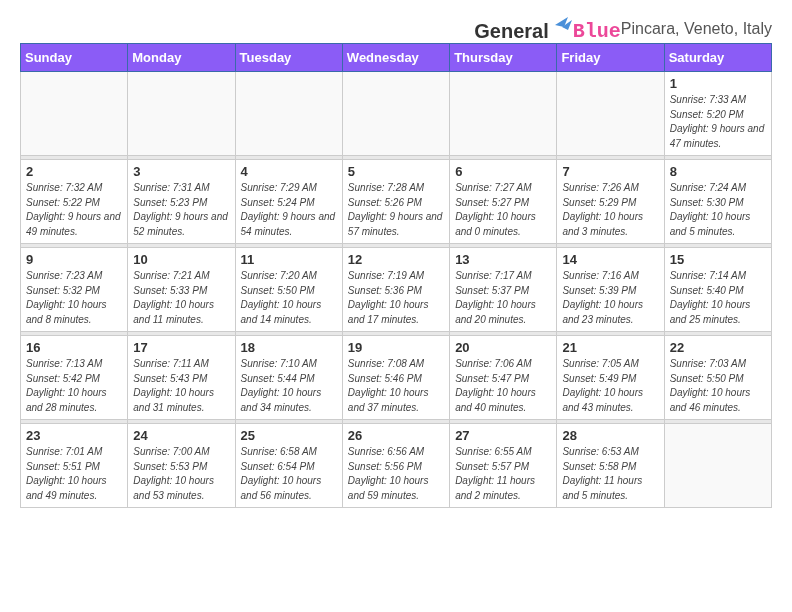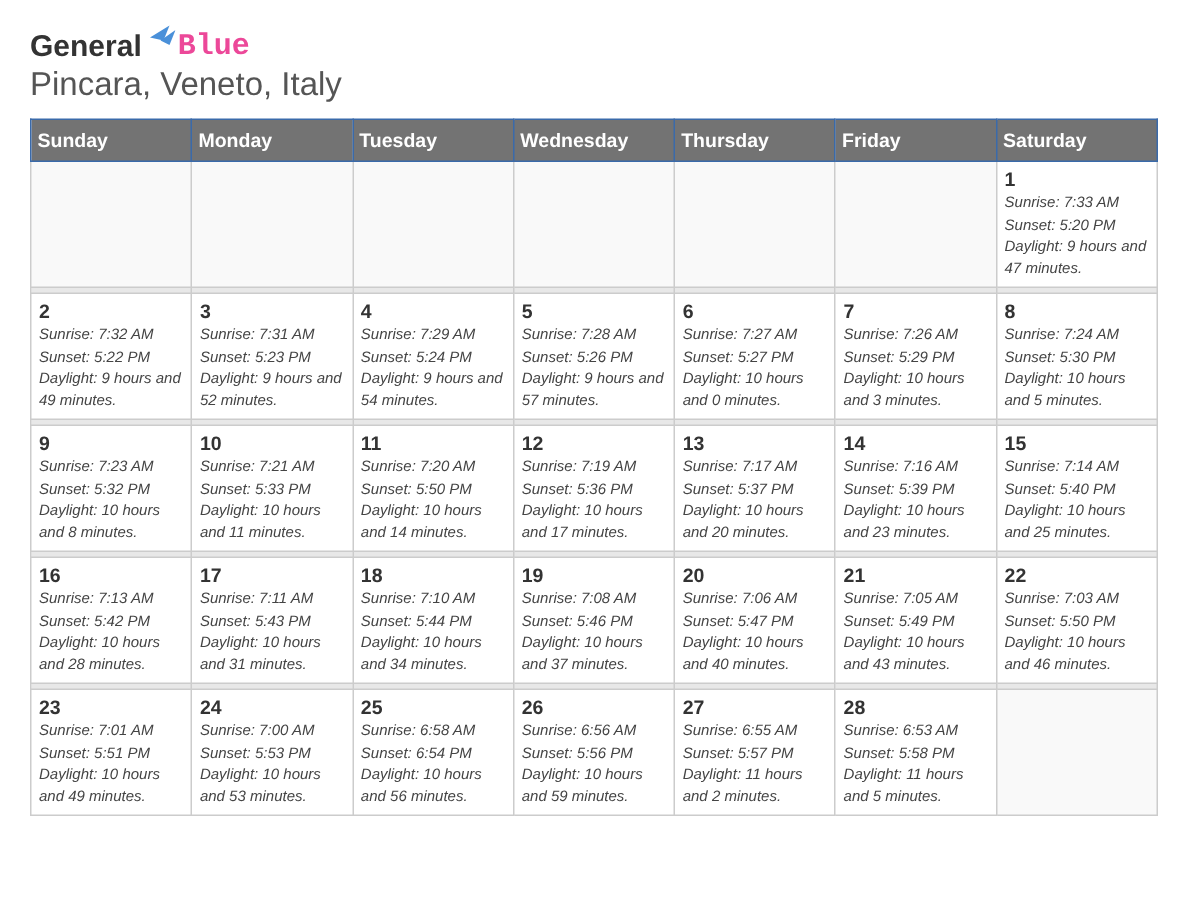--- a/index.html
+++ b/index.html
@@ -10,46 +10,44 @@
       min-height: 612px;
     }
     .page {
       width: 792px;
       padding: 20px;
     }
     .header {
       display: flex;
       justify-content: flex-end;
       align-items: flex-start;
-      margin-bottom: 10px;
-      flex-direction: column;
     }
     .logo {
       display: flex;
       align-items: center;
     }
     .title-block {
       text-align: right;
     }
     .calendar-title {
       font-size: 36px;
       font-weight: bold;
       color: #333;
     }
     .calendar-subtitle {
-      font-size: 22px;
+      font-size: 16px;
       color: #555;
     }
     .calendar {
       width: 100%;
       border-collapse: collapse;
       border: 1px solid #ccc;
     }
     .calendar th {
-      background: #737373;
+      background: #8b5cf6;
       color: #fff;
       font-size: 13px;
       font-weight: bold;
       padding: 6px 4px;
       text-align: left;
       border: 1px solid #3a6aaa;
     }
     .calendar td {
       vertical-align: top;
       border: 1px solid #ccc;

